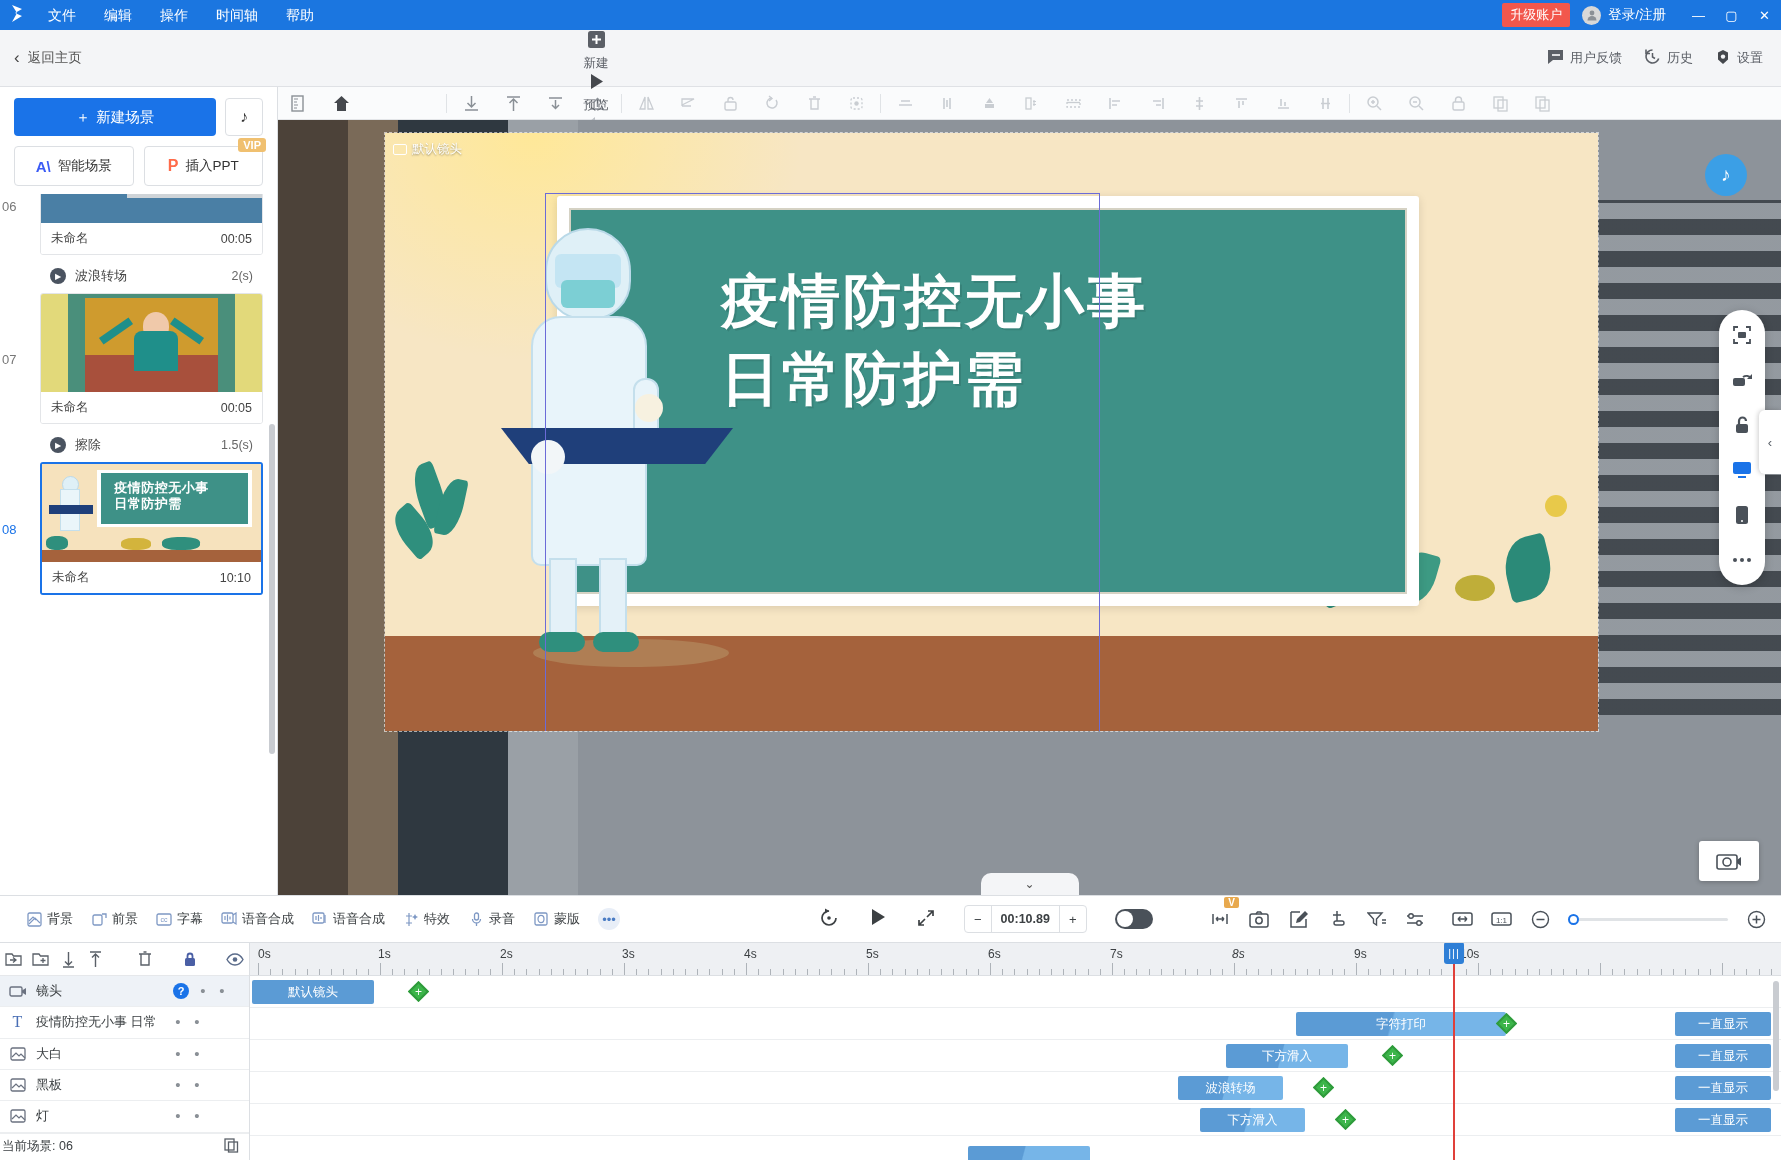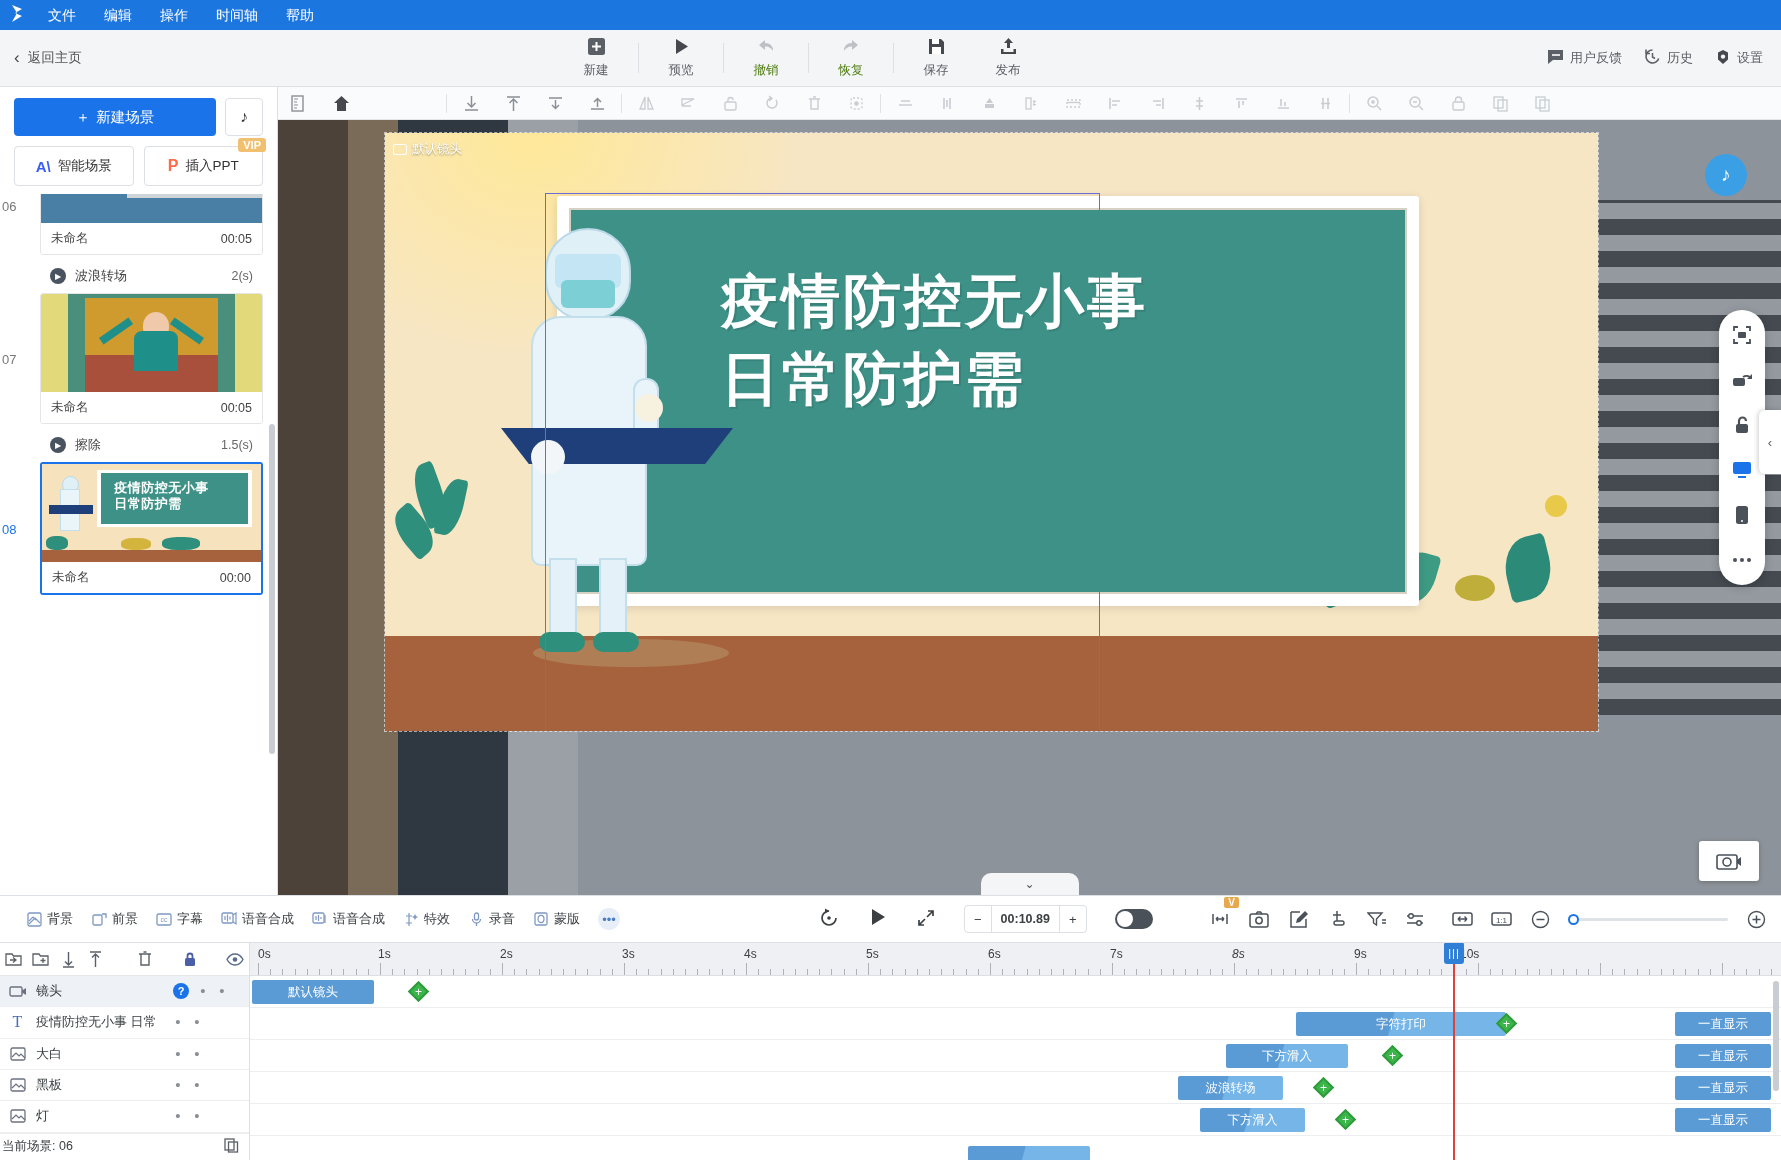--- a/index.html
+++ b/index.html
@@ -41,21 +41,21 @@
     font-size:13px;
   }
 
   
   .header {
     height:57px; background:#f4f5f7; border-bottom:1px solid #dfe1e5;
     display:flex; align-items:center; flex:0 0 57px; position:relative;
   }
   .back-home { display:flex; align-items:center; gap:8px; padding-left:14px; color:#555; font-size:13.5px; }
   .back-home .chev { font-size:17px; color:#444; }
-  .hdr-center { position:absolute; left:560px; display:flex; align-items:center; height:57px; }
+  .hdr-center { position:absolute; left:560px; display:flex; align-items:center; height:57px;flex-direction:column; }
   .hdr-btn {
     width:72px; height:52px; display:flex; flex-direction:column; align-items:center;
     justify-content:center; gap:3px; color:#5b5f66; font-size:12.5px;
   }
   .hdr-btn.disabled { color:#4d7c0f; }
   .hdr-sep { width:1px; height:30px; background:#dcdfe3; margin:0 6px; }
   .hdr-right { margin-left:auto; display:flex; align-items:center; gap:22px; padding-right:18px; color:#5b5f66; font-size:13px; }
   .hdr-right .item { display:flex; align-items:center; gap:6px; }
 
   
@@ -344,20 +344,37 @@
       <svg width="14" height="17" viewBox="0 0 14 17">
           <path d="M2 0 L12 4 L5 8 L12 11 L2 17 L7 8 Z" fill="#fff"></path>
         </svg>
     </div>
     <div class="tb-menu">
       <div class="tb-menu-item">文件</div>
       <div class="tb-menu-item">编辑</div>
       <div class="tb-menu-item">操作</div>
       <div class="tb-menu-item">时间轴</div>
       <div class="tb-menu-item">帮助</div>
+    </div>
+    <div class="tb-right">
+      <div class="tb-upgrade">升级账户</div>
+      <div class="tb-account">
+        <span class="tb-avatar">
+          <svg width="12" height="12" viewBox="0 0 12 12">
+              <circle cx="6" cy="4" r="2.4" fill="#8b9096"></circle>
+              <path d="M1.5 11.5a4.5 4.5 0 019 0z" fill="#8b9096"></path>
+            </svg>
+        </span>
+        <span>登录/注册</span>
+      </div>
+      <div class="tb-win">
+        <div>—</div>
+        <div>▢</div>
+        <div class="close">✕</div>
+      </div>
     </div>
   </div>
 
   <div class="header">
     <div class="back-home">
       <span class="chev">‹</span>
       <span>返回主页</span>
     </div>
 
     <div class="hdr-center">
@@ -534,21 +551,21 @@
               <div style="position:absolute;left:9%;top:12%;width:17px;height:17px;background:#dff0f7;border-radius:9px;border:1px solid #bcd9e8;"></div>
               <div style="position:absolute;left:8%;top:26%;width:20px;height:42px;background:#eaf5fa;border:1px solid #c4dfec;"></div>
               <div style="position:absolute;left:3%;top:42%;width:44px;height:9px;background:#1f3f7a;"></div>
               <div style="position:absolute;left:0;right:0;bottom:0;height:12%;background:#a5623c;"></div>
               <div style="position:absolute;left:2%;bottom:12%;width:22px;height:14px;background:#2f8f7d;border-radius:40%;"></div>
               <div style="position:absolute;left:36%;bottom:12%;width:30px;height:12px;background:#d3b43c;border-radius:40%;"></div>
               <div style="position:absolute;left:55%;bottom:12%;width:38px;height:13px;background:#2f8f7d;border-radius:40%;"></div>
             </div>
             <div class="scene-meta">
               <span>未命名</span>
-              <span>00:00</span>
+              <span>10:10</span>
             </div>
           </div>
         </div>
 
         <div class="lp-scrollbar"></div>
       </div>
 
     </div>
 
     <div class="center">

